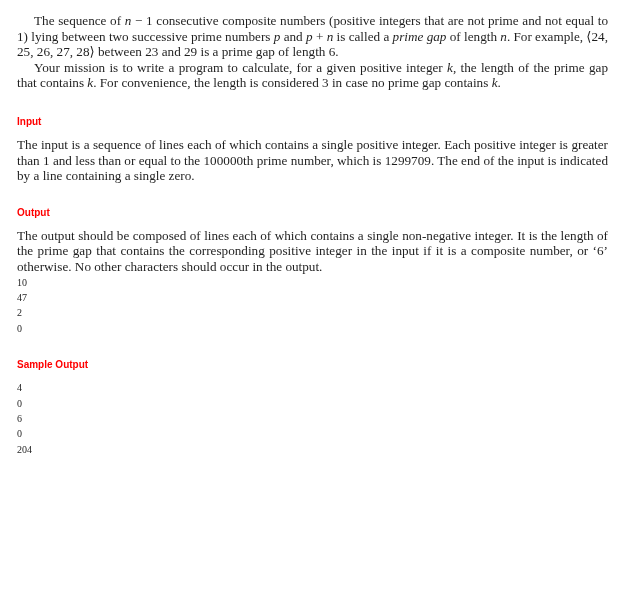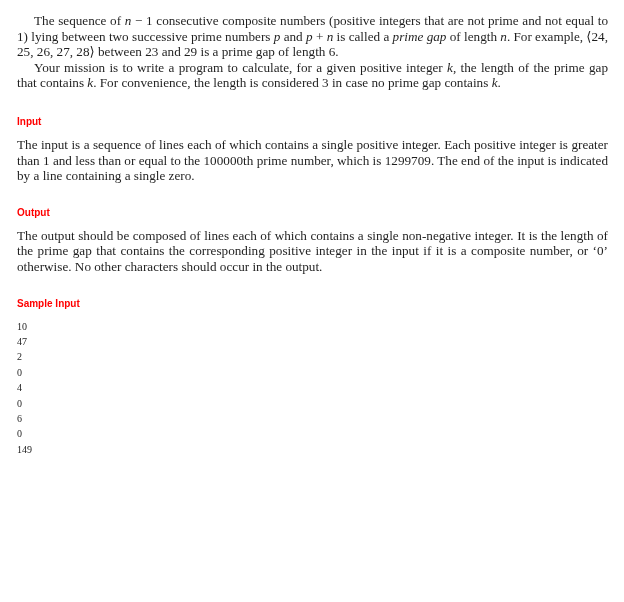--- a/index.html
+++ b/index.html
@@ -62,33 +62,33 @@
   <p class="para indent"><span>The sequence of </span><span class="mathit">n</span><span> − 1 consecutive composite numbers (positive integers that are not prime and not equal to 1) lying between two successive prime numbers </span><span class="mathit">p</span><span> and </span><span class="mathit">p</span><span> + </span><span class="mathit">n</span><span> is called a </span><span class="mathit">prime gap</span><span> of length </span><span class="mathit">n</span><span>. For example, ⟨24, 25, 26, 27, 28⟩ between 23 and 29 is a prime gap of length 6.</span></p>
 
   <p class="para indent"><span>Your mission is to write a program to calculate, for a given positive integer </span><span class="mathit">k</span><span>, the length of the prime gap that contains </span><span class="mathit">k</span><span>. For convenience, the length is considered 3 in case no prime gap contains </span><span class="mathit">k</span><span>.</span></p>
 
   <h2 class="sec first">Input</h2>
 
   <p class="para">The input is a sequence of lines each of which contains a single positive integer. Each positive integer is greater than 1 and less than or equal to the 100000th prime number, which is 1299709. The end of the input is indicated by a line containing a single zero.</p>
 
   <h2 class="sec">Output</h2>
 
-  <p class="para">The output should be composed of lines each of which contains a single non-negative integer. It is the length of the prime gap that contains the corresponding positive integer in the input if it is a composite number, or ‘0’ otherwise. No other characters should occur in the output.</p>
+  <p class="para">The output should be composed of lines each of which contains a single non-negative integer. It is the length of the prime gap that contains the corresponding positive integer in the input if it is a composite number, or ‘6’ otherwise. No other characters should occur in the output.</p>
 
-  <h2 class="sec">Sample Input</h2>
 
   <div class="code">
       <div class="code-line">10</div>
       <div class="code-line">47</div>
       <div class="code-line">2</div>
       <div class="code-line">0</div>
     </div>
 
+  <h2 class="sec">Sample Output</h2>
 
   <div class="code">
       <div class="code-line">4</div>
       <div class="code-line">0</div>
       <div class="code-line">6</div>
       <div class="code-line">0</div>
-      <div class="code-line">149</div>
+      <div class="code-line">204</div>
     </div>
 
 </div>
 
 </body></html>

